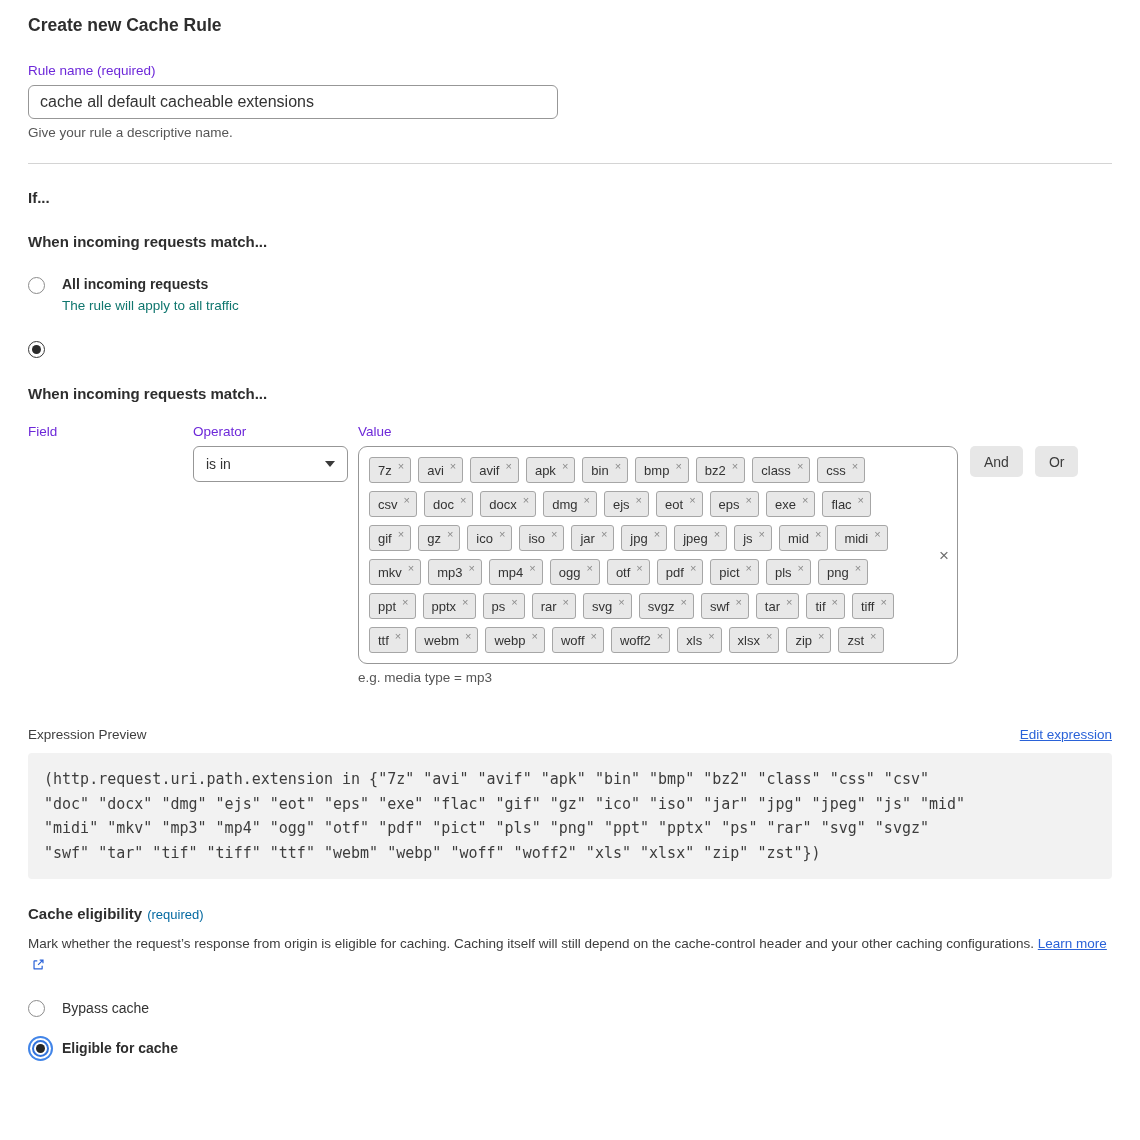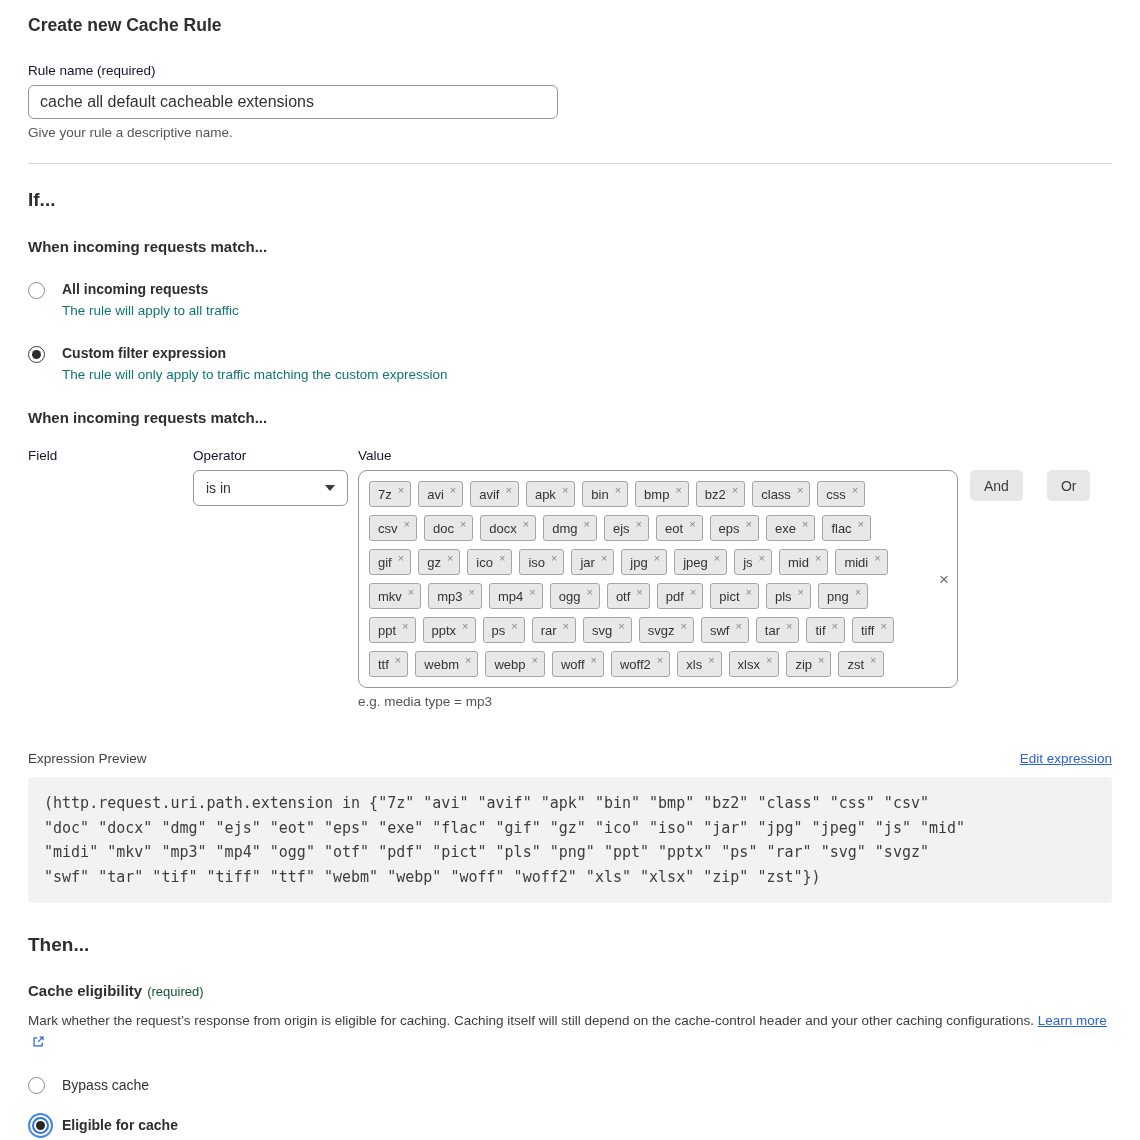--- a/index.html
+++ b/index.html
@@ -6,31 +6,31 @@
   html, body { background: #fff; }
   body {
     width: 1140px; height: 1140px; overflow: hidden;
     font-family: "Liberation Sans", sans-serif;
     color: #333;
   }
   .container { padding: 15px 28px 0 28px; }
 
   .page-title { font-size: 17.5px; font-weight: bold; color: #2e2e2e; margin-bottom: 27px; }
 
-  .field-label { font-size: 13.5px; color: #0f172a; margin-bottom: 7px; }
+  .field-label { font-size: 13.5px; color: #6d28d9; margin-bottom: 7px; }
   .text-input {
     width: 530px; height: 34px; border: 1px solid #979797; border-radius: 6px;
     padding: 0 11px; font-size: 16px; color: #333;
     font-family: "Liberation Sans", sans-serif; outline: none; background: #fff;
   }
   .help-text { font-size: 13.5px; color: #565656; margin-top: 6px; }
 
   .divider { border: none; border-top: 1px solid #d4d4d4; margin-top: 23px; }
 
-  .section-heading { font-size: 19px; font-weight: bold; color: #2e2e2e; margin-top: 25px; }
+  .section-heading { font-size: 15px; font-weight: bold; color: #2e2e2e; margin-top: 25px; }
   .sub-heading { font-size: 15px; font-weight: bold; color: #2e2e2e; margin-top: 27px; }
 
   .radio-group { margin-top: 26px; }
   .radio-row { display: flex; gap: 17px; margin-bottom: 27px; cursor: default; }
   .radio {
     width: 17px; height: 17px; border-radius: 50%; border: 1.5px solid #8c8c8c;
     background: #fff; flex-shrink: 0; margin-top: 1px;
     display: flex; align-items: center; justify-content: center;
   }
   .radio.sel-dark { border-color: #3a3a3a; }
@@ -68,37 +68,37 @@
   .tag {
     display: inline-flex; align-items: center; height: 26px;
     background: #e8e8e8; border: 1px solid #a6a6a6; border-radius: 3px;
     padding: 0 6px 0 8px; font-size: 13px; color: #333; cursor: default;
   }
   .tag-x { color: #8a8a8a; font-size: 11px; margin-left: 6px; position: relative; top: -4px; cursor: pointer; }
   .clear-x {
     position: absolute; right: 8px; top: 50%; transform: translateY(-50%);
     color: #6f6f6f; font-size: 17px; line-height: 1; cursor: pointer;
   }
-  .andor { display: flex; gap: 24px; margin-left: 12px; margin-top: 22px; }
+  .andor { display: flex; gap: 12px; margin-left: 12px; margin-top: 22px; }
   .mini-btn {
     height: 31px; padding: 0 14px; background: #e7e7e7; border: none; border-radius: 5px;
     font-size: 14px; color: #3c3c3c; font-family: "Liberation Sans", sans-serif; cursor: pointer;
   }
 
   .expr-header { display: flex; justify-content: space-between; align-items: flex-end; margin-top: 42px; }
   .expr-label { font-size: 13.5px; color: #3f3f3f; }
   .link { color: #2a62d8; text-decoration: underline; font-size: 13.5px; cursor: pointer; }
   .code-block {
     background: #f2f2f2; border-radius: 4px; margin-top: 11px; padding: 14px 16px;
     font-family: "DejaVu Sans Mono", monospace; font-size: 15px; line-height: 24.5px; color: #3d3d3d;
   }
   .code-line { white-space: pre; }
 
   .elig-heading { font-size: 15px; font-weight: bold; color: #2e2e2e; margin-top: 26px; }
-  .req { font-size: 13px; color: #14532d; font-weight: normal; margin-left: 5px; }
+  .req { font-size: 13px; color: #0369a1; font-weight: normal; margin-left: 5px; }
   .para { font-size: 13.5px; color: #3d3d3d; line-height: 21px; max-width: 1084px; margin-top: 11px; }
   .para .link { font-size: 13.5px; }
   .ext-icon { vertical-align: -2px; margin-left: 4px; }
   .bottom-radios { margin-top: 24px; }
   .bottom-radios .radio-row { margin-bottom: 22px; align-items: center; text-align: center; }
 </style>
 </head>
 <body>
 
 <div class="container">
@@ -119,24 +119,20 @@
       <span class="radio"></span>
       <div>
         <div class="radio-label">All incoming requests</div>
         <div class="radio-desc">The rule will apply to all traffic</div>
       </div>
     </div>
     <div class="radio-row">
       <span class="radio sel-dark">
           <span class="dot"></span>
         </span>
-      <div>
-        <div class="radio-label">Custom filter expression</div>
-        <div class="radio-desc">The rule will only apply to traffic matching the custom expression</div>
-      </div>
     </div>
   </div>
 
   <div class="sub-heading" style="margin-top:16px">When incoming requests match...</div>
 
   <div class="matcher-row">
     <div class="matcher-col col-field">
       <div class="field-label">Field</div>
     </div>
     <div class="matcher-col col-operator">
@@ -401,21 +397,20 @@
     <span class="expr-label">Expression Preview</span>
     <span class="link">Edit expression</span>
   </div>
   <div class="code-block">
     <div class="code-line">(http.request.uri.path.extension in {"7z" "avi" "avif" "apk" "bin" "bmp" "bz2" "class" "css" "csv"</div>
     <div class="code-line">"doc" "docx" "dmg" "ejs" "eot" "eps" "exe" "flac" "gif" "gz" "ico" "iso" "jar" "jpg" "jpeg" "js" "mid"</div>
     <div class="code-line">"midi" "mkv" "mp3" "mp4" "ogg" "otf" "pdf" "pict" "pls" "png" "ppt" "pptx" "ps" "rar" "svg" "svgz"</div>
     <div class="code-line">"swf" "tar" "tif" "tiff" "ttf" "webm" "webp" "woff" "woff2" "xls" "xlsx" "zip" "zst"})</div>
   </div>
 
-  <div class="section-heading" style="margin-top:31px">Then...</div>
 
   <div class="elig-heading">
     <span>Cache eligibility</span><span class="req">(required)</span>
   </div>
   <div class="para">
     <span>Mark whether the request’s response from origin is eligible for caching. Caching itself will still depend on the cache-control header and your other caching configurations. </span><span class="link">Learn more</span><svg class="ext-icon" width="13" height="13" viewBox="0 0 16 16">
       <path d="M6.5 3.5H3.2c-.4 0-.7.3-.7.7v8.6c0 .4.3.7.7.7h8.6c.4 0 .7-.3.7-.7V9.5" fill="none" stroke="#2a62d8" stroke-width="1.5"></path>
       <path d="M9.5 2.5h4v4M13.3 2.7L7.5 8.5" fill="none" stroke="#2a62d8" stroke-width="1.5"></path>
     </svg>
   </div>

